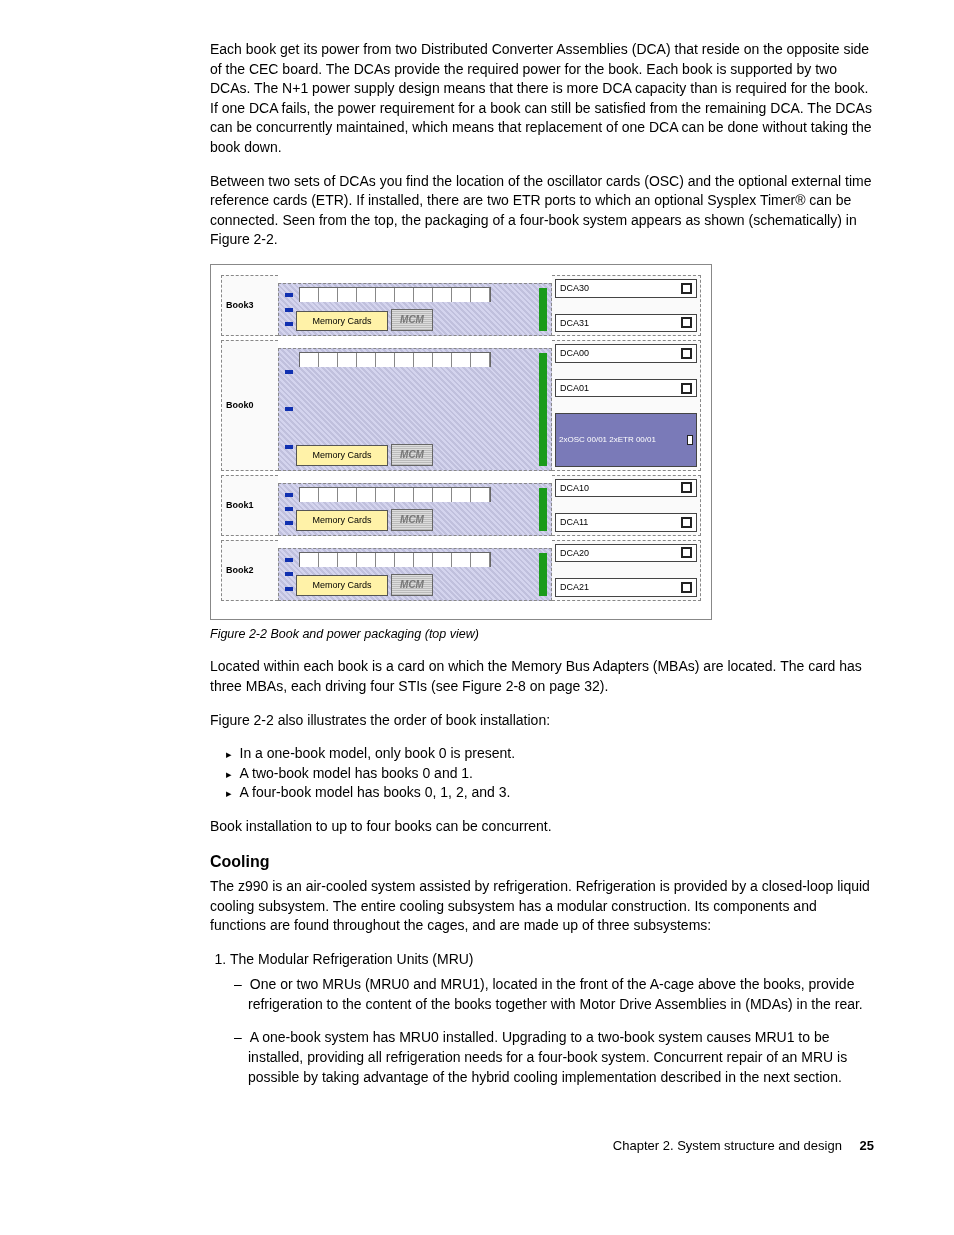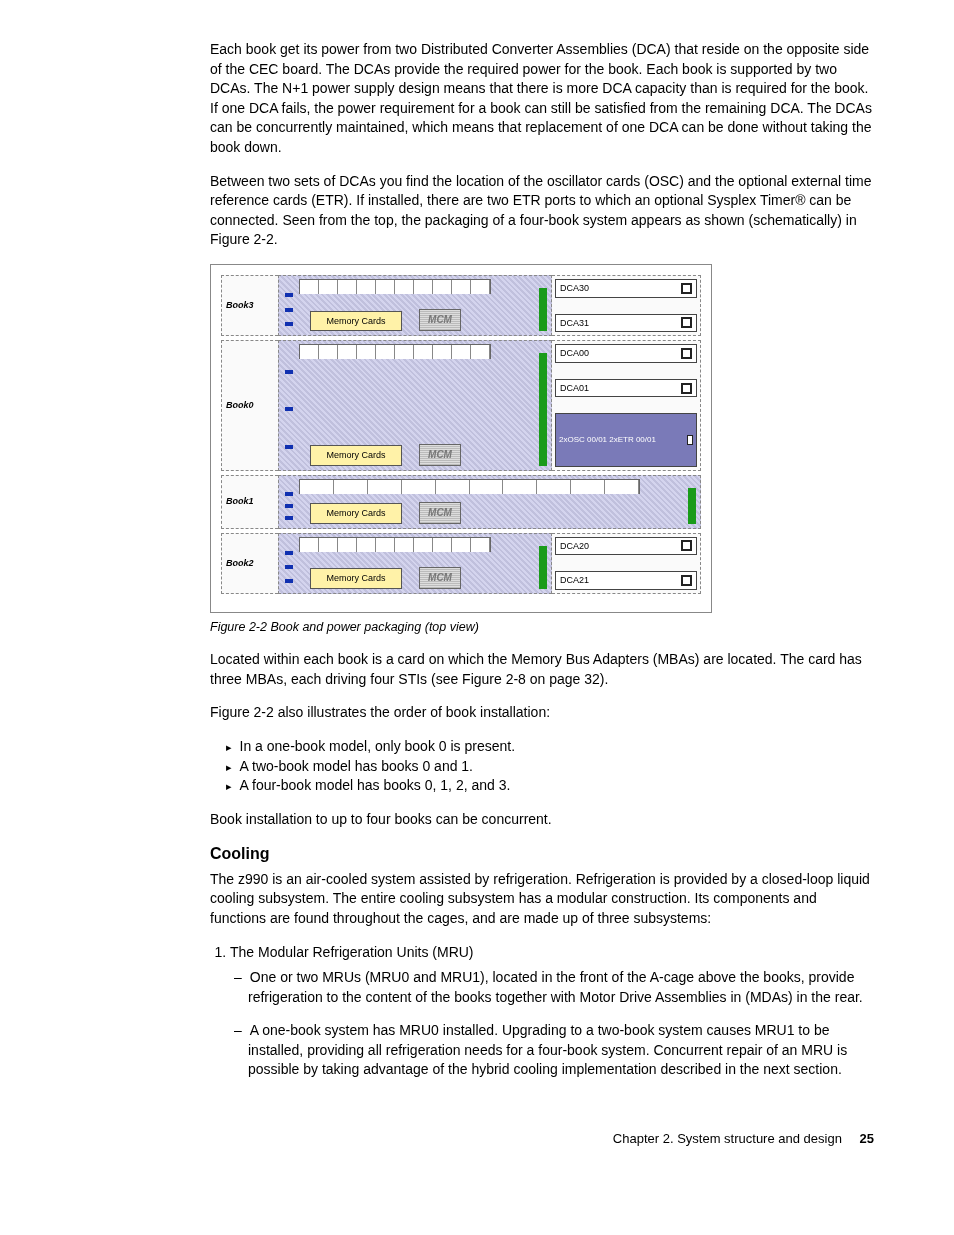--- a/index.html
+++ b/index.html
@@ -81,31 +81,31 @@
   .book-label {
     width: 52px;
     font-size: 9px;
     font-weight: bold;
     display: flex;
     align-items: center;
     padding-left: 4px;
     border: 1px dashed #888;
     border-right: none;
     background: #fafafa;
-    font-style: italic;
   }
   .book-main {
     flex: 1;
     border: 1px dashed #888;
     background: repeating-linear-gradient(45deg, #d4d4ee 0, #d4d4ee 2px, #c0c0dd 2px, #c0c0dd 4px);
-    padding: 12px 4px 4px 6px;
+    padding: 4px 4px 4px 6px;
     display: flex;
     align-items: flex-end;
-    gap: 17px;
+    gap: 3px;
     position: relative;
+    margin-top: 8px;
   }
   .left-conn {
     width: 8px;
     align-self: stretch;
     display: flex;
     flex-direction: column;
     justify-content: space-around;
   }
   .left-conn span {
     width: 8px; height: 4px; background: #1030b0; display: block;
@@ -278,20 +278,30 @@
             <div></div>
             <div></div>
             <div></div>
             <div></div>
             <div></div>
           </div>
           <div class="mem">Memory Cards</div>
           <div class="mcm">MCM</div>
           <div class="green-strip"></div>
         </div>
+        <div class="dca-col">
+          <div class="dca">
+            <span>DCA10</span>
+            <span class="sq"></span>
+          </div>
+          <div class="dca">
+            <span>DCA11</span>
+            <span class="sq"></span>
+          </div>
+        </div>
       </div>
       <div class="book-row">
         <div class="book-label">Book2</div>
         <div class="book-main">
           <div class="left-conn">
             <span></span>
             <span></span>
             <span></span>
           </div>
           <div class="slotbar">

